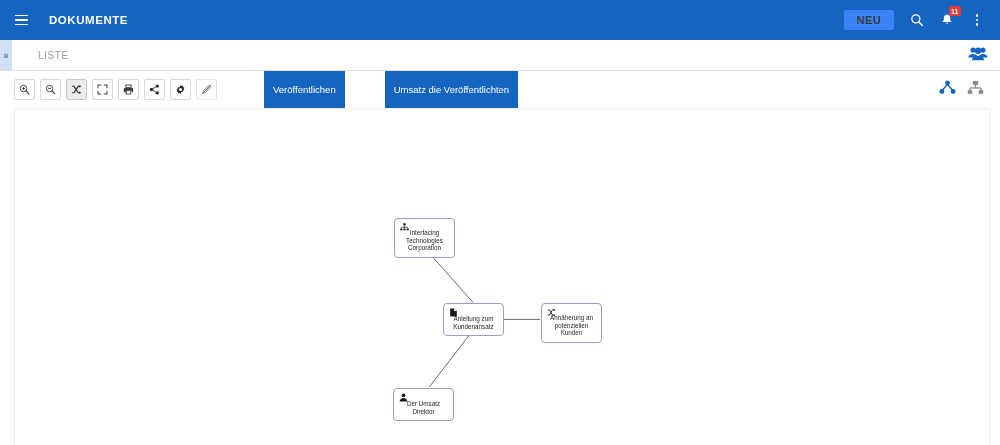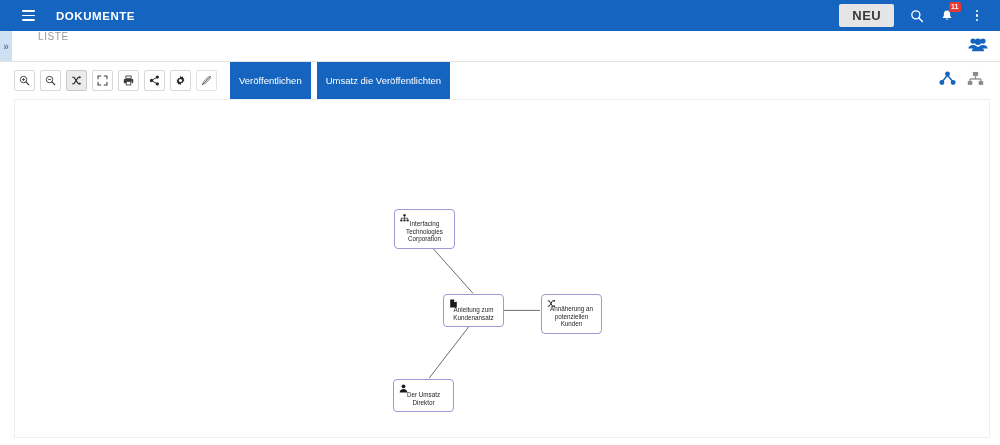--- a/index.html
+++ b/index.html
@@ -10,25 +10,25 @@
   body {
     width: 1000px;
     height: 445px;
     overflow: hidden;
     font-family: "Liberation Sans", sans-serif;
     -webkit-font-smoothing: antialiased;
   }
 
   
   .app-header {
-    height: 31px;
+    height: 40px;
     background: #1565c0;
     display: flex;
     align-items: center;
-    padding: 0 8px 0 11px;
+    padding: 0 8px 0 4px;
     box-sizing: border-box;
   }
   .hamburger {
     width: 26px;
     height: 26px;
     display: flex;
     flex-direction: column;
     justify-content: center;
     align-items: center;
     gap: 3px;
@@ -45,23 +45,23 @@
   .app-title {
     color: #ffffff;
     font-size: 11.5px;
     font-weight: bold;
     letter-spacing: .55px;
     margin-left: 15px;
   }
   .header-spacer { flex: 1 1 auto; }
 
   .neu-button {
-    background: #e5e5e5;
+    background: #3b82f6;
     color: #3a3a3a;
-    font-size: 13px;
+    font-size: 11px;
     font-weight: bold;
     letter-spacing: .4px;
     border: none;
     border-radius: 2px;
     padding: 4px 13px;
     cursor: pointer;
     font-family: "Liberation Sans", sans-serif;
   }
   .hdr-icon-btn {
     width: 30px;
@@ -119,21 +119,20 @@
     justify-content: center;
     color: #5b7fa6;
     font-size: 10px;
     cursor: pointer;
     font-weight: bold;
   }
   .tabs {
     display: flex;
     align-items: center;
     margin-left: 12px;
-    flex-direction: column;
   }
   .tab {
     display: flex;
     align-items: center;
     padding: 0 14px;
     font-size: 10px;
     letter-spacing: .6px;
     color: #9a9a9a;
     cursor: pointer;
     position: relative;
@@ -196,20 +195,21 @@
   .pub-btn {
     background: #1565c0;
     color: #ffffff;
     border: none;
     border-radius: 2px;
     font-size: 9.5px;
     padding: 20px 9px;
     cursor: pointer;
     font-family: "Liberation Sans", sans-serif;
     white-space: nowrap;
+    margin-left: 34px;
   }
   .toolbar-gap { width: 13px; }
   .toolbar-gap-sm { width: 6px; }
   .toolbar-right {
     margin-left: auto;
     display: flex;
     align-items: center;
     gap: 11px;
     padding-right: 6px;
   }

